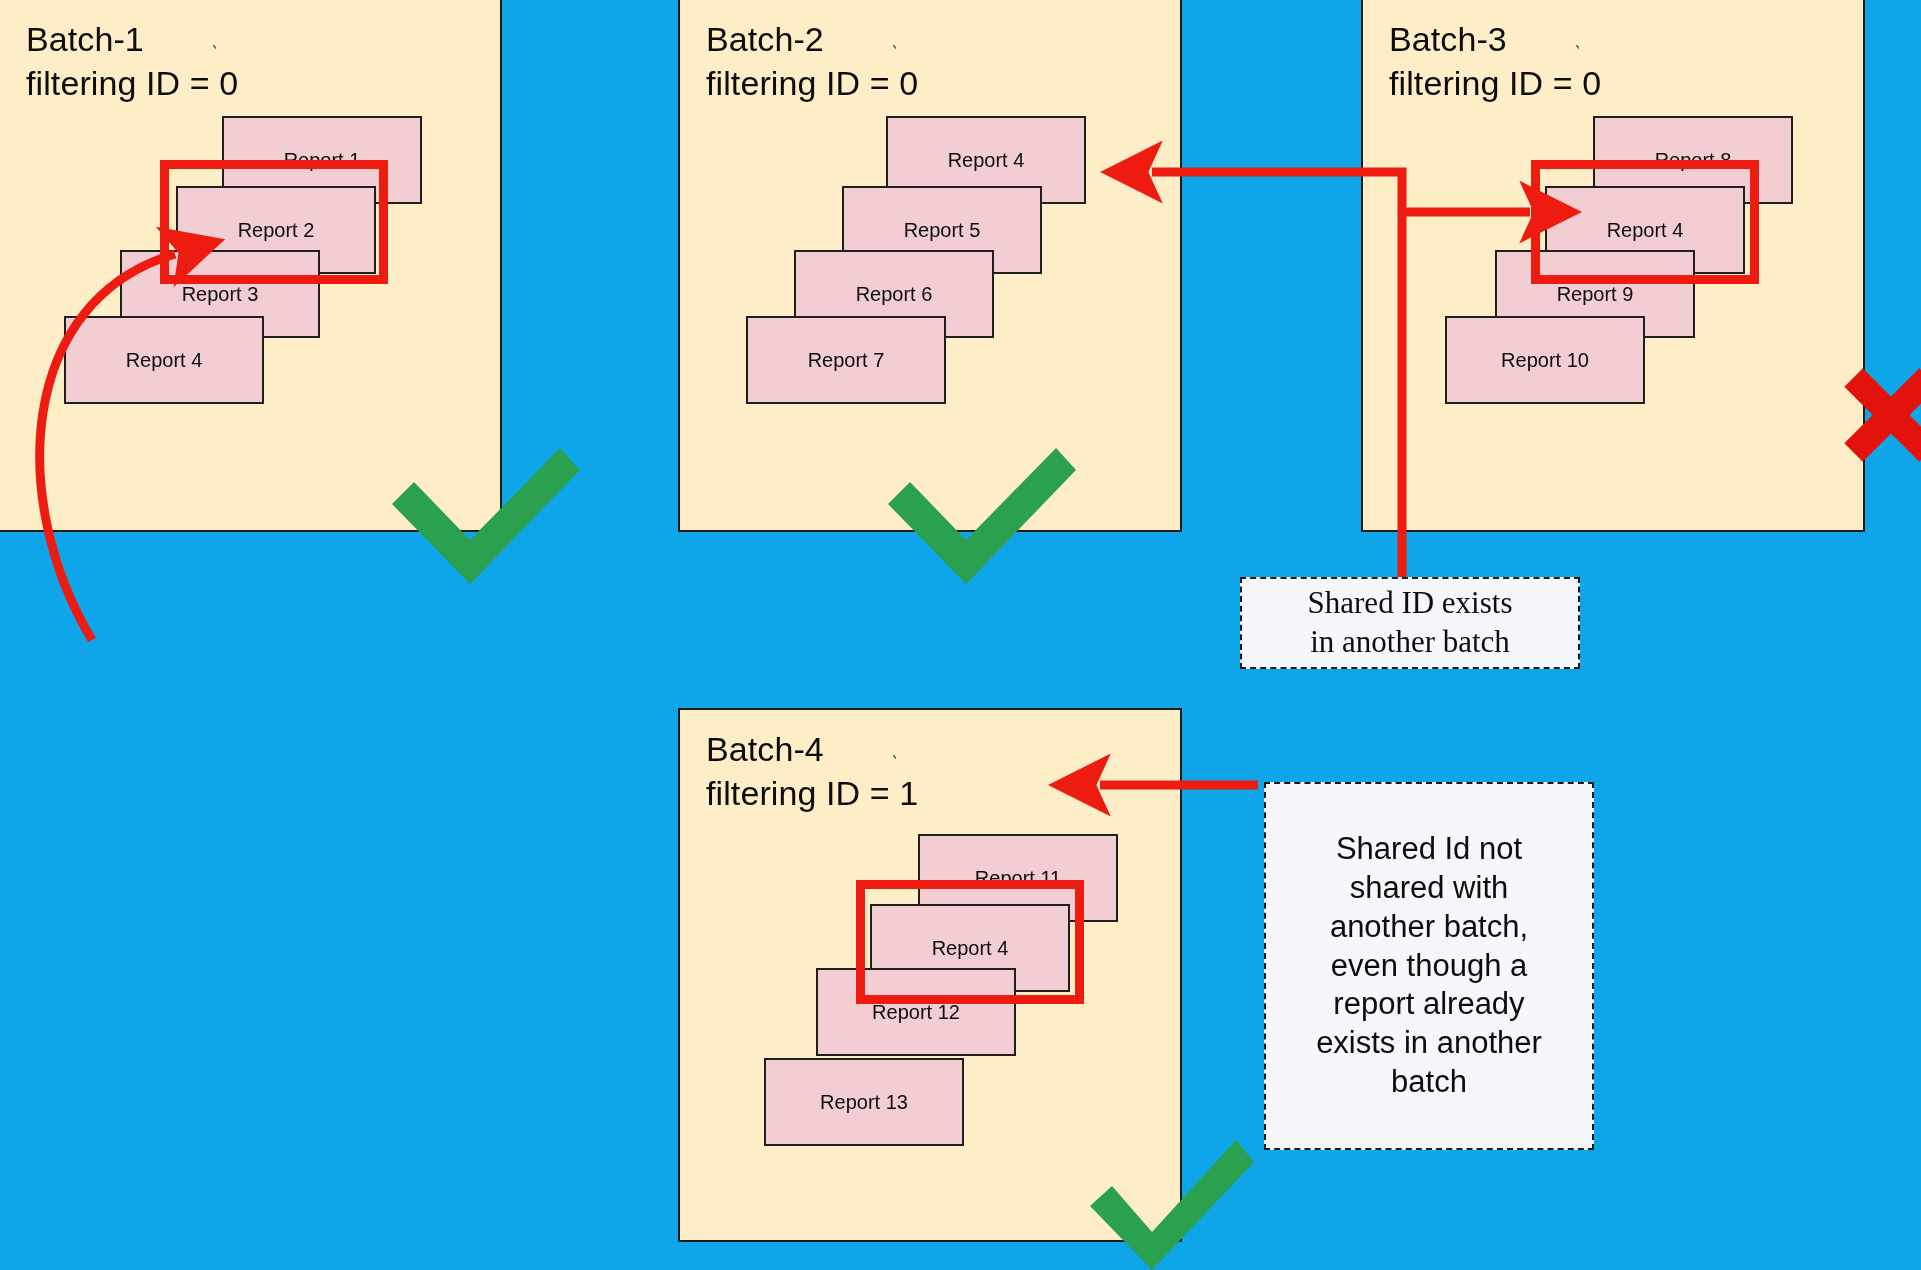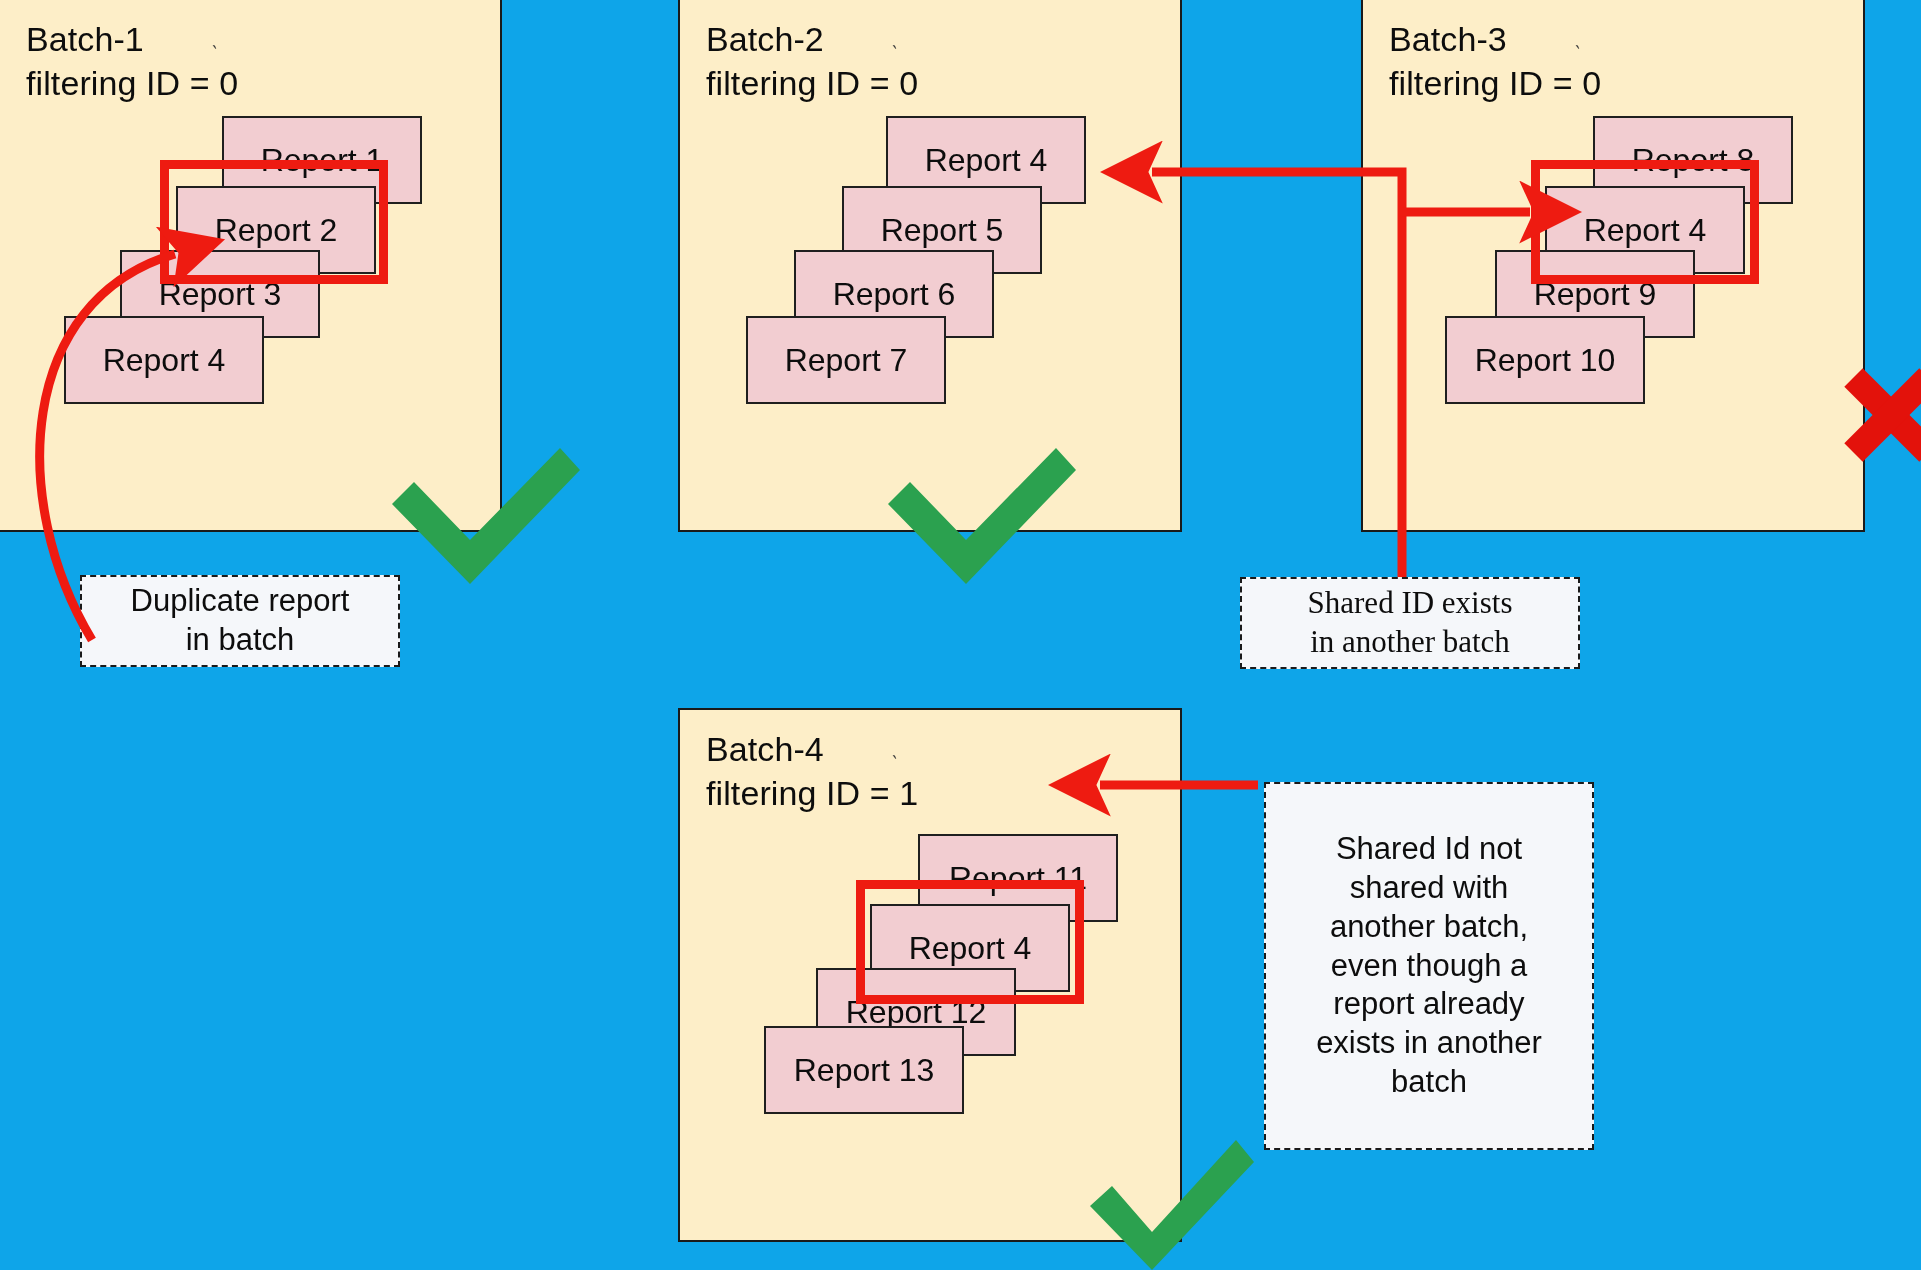--- a/index.html
+++ b/index.html
@@ -39,21 +39,21 @@
   }
   
   .report{
     position:absolute;
     background:#f2cdd1;
     border:2px solid #1f1f1f;
     box-sizing:border-box;
     display:flex;
     align-items:center;
     justify-content:center;
-    font-size:32px;
+    font-size:20px;
     color:#0d0d0d;
     white-space:nowrap;
   }
   
   .hl{
     position:absolute;
     border:9px solid #ee1b11;
     box-sizing:border-box;
     background:transparent;
     pointer-events:none;
@@ -157,29 +157,27 @@
 
     <div class="report" style="left:238px;top:124px;width:200px;height:88px;">
       <span>Report 11</span>
     </div>
     <div class="report" style="left:190px;top:194px;width:200px;height:88px;">
       <span>Report 4</span>
     </div>
     <div class="report" style="left:136px;top:258px;width:200px;height:88px;">
       <span>Report 12</span>
     </div>
-    <div class="report" style="left:84px;top:316px;width:200px;height:88px;">
+    <div class="report" style="left:84px;top:348px;width:200px;height:88px;">
       <span>Report 13</span>
     </div>
 
     <div class="hl" style="left:176px;top:170px;width:228px;height:124px;"></div>
   </div>
 
-  <div class="callout" style="left:80px;top:575px;width:320px;height:92px;">Duplicate report
-in batch</div>
 
   <div class="callout" style="left:1240px;top:577px;width:340px;height:92px;font-family:Liberation Serif, serif;">Shared ID exists
 in another batch</div>
 
   <div class="callout" style="left:1264px;top:782px;width:330px;height:368px;">Shared Id not
 shared with
 another batch,
 even though a
 report already
 exists in another

